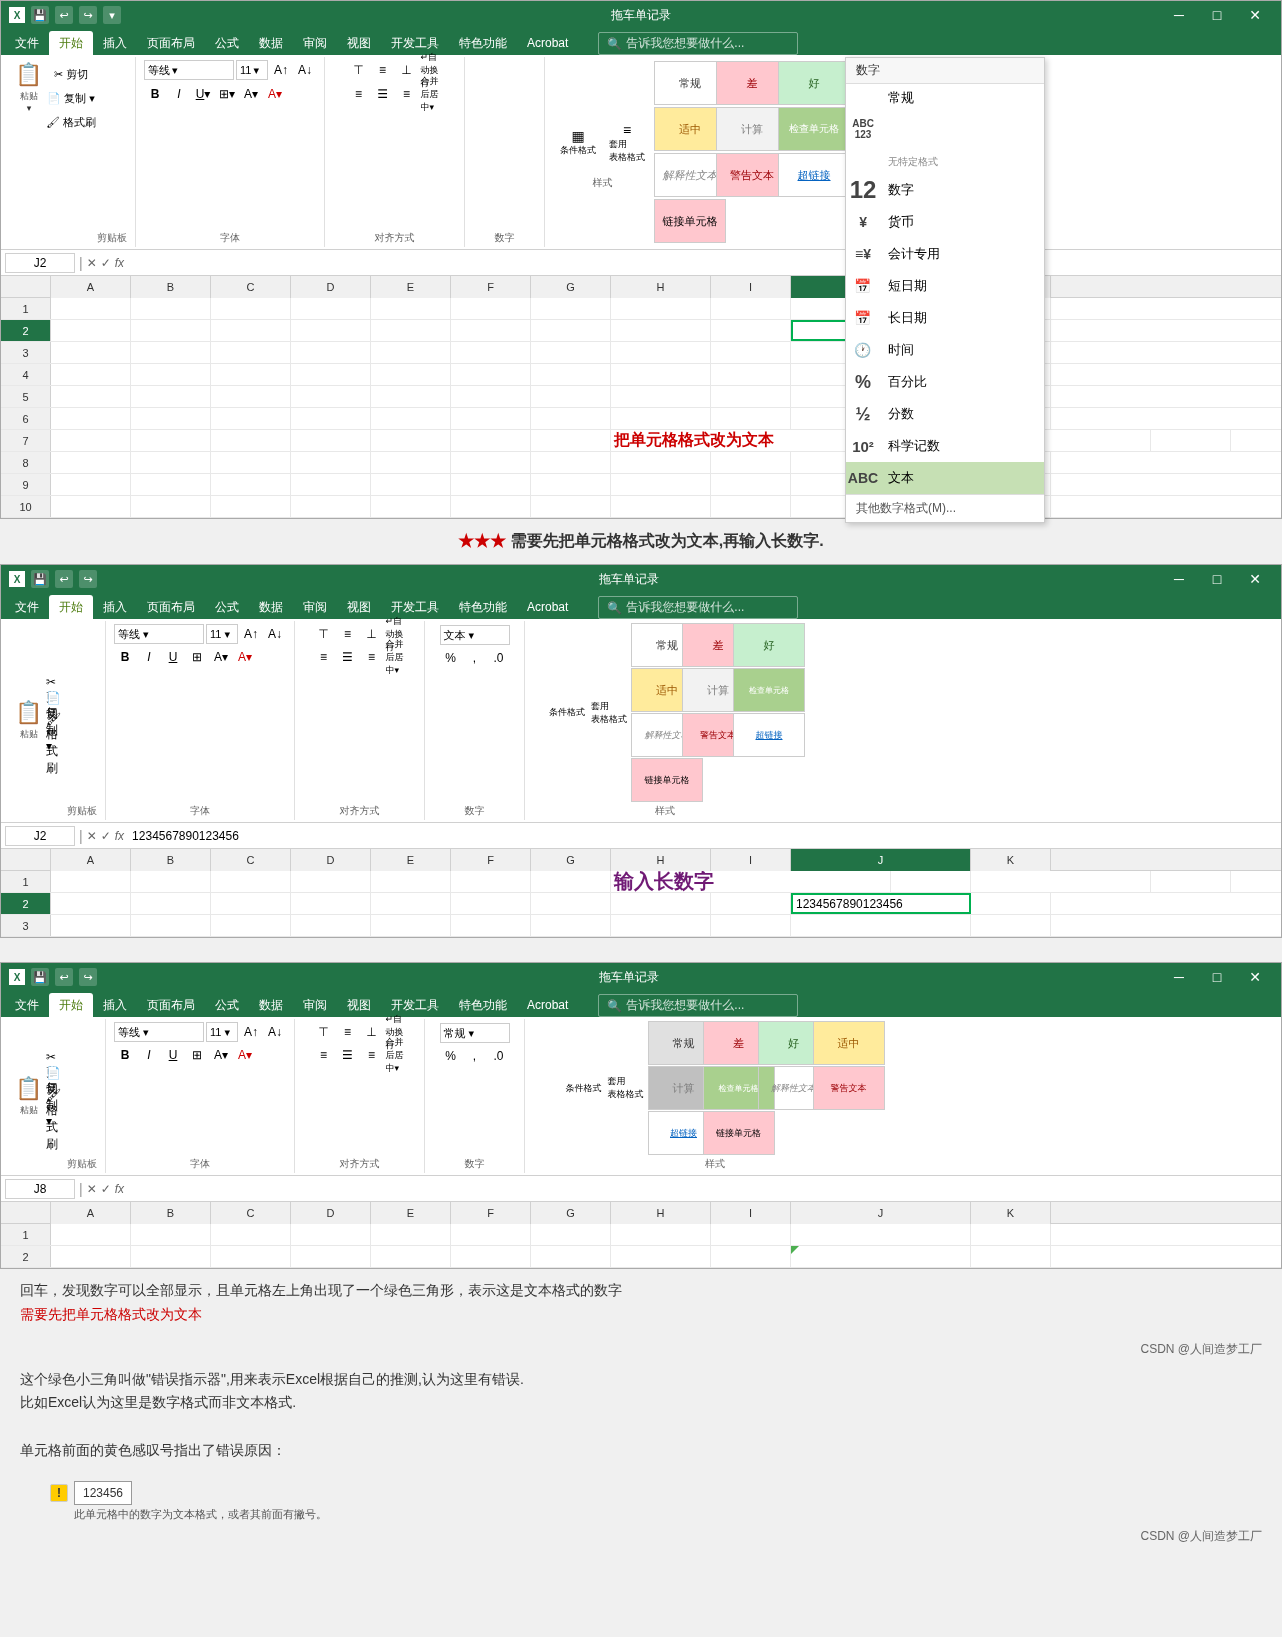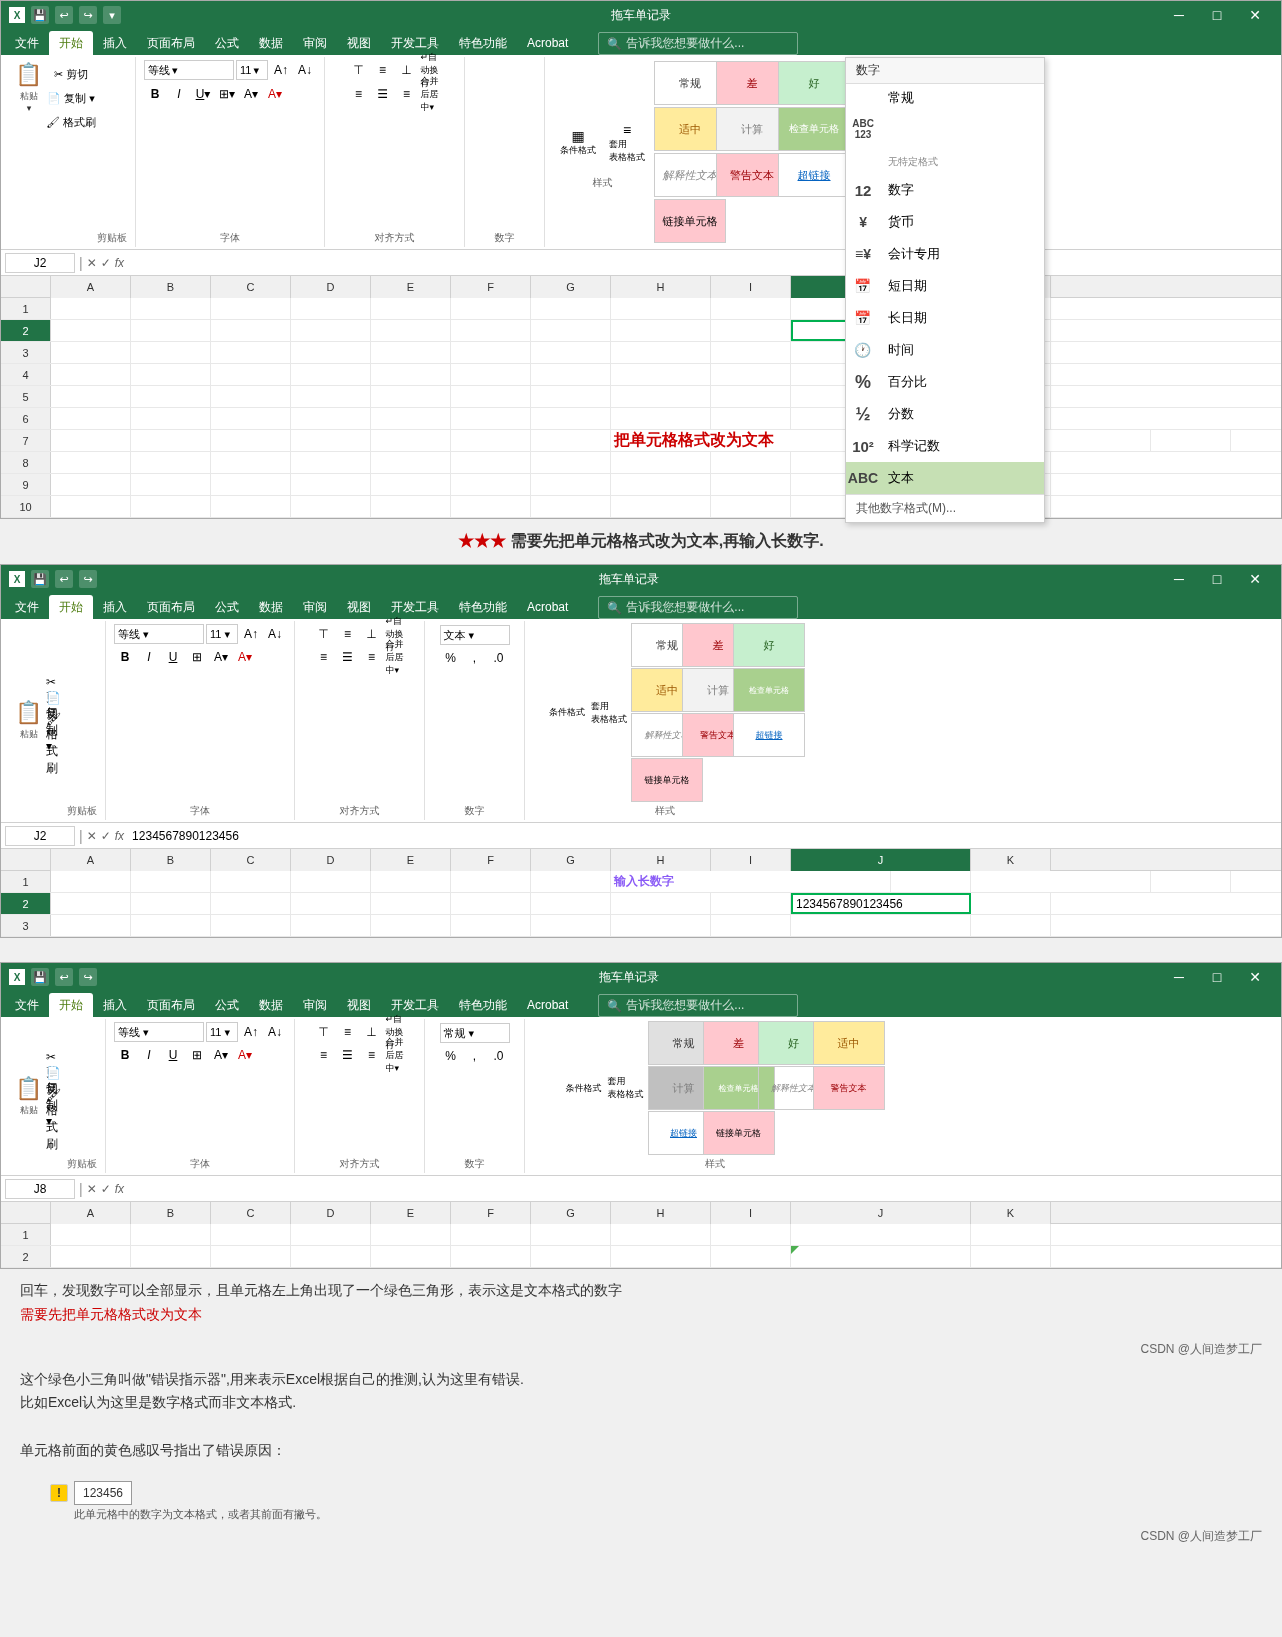--- a/index.html
+++ b/index.html
@@ -503,21 +503,21 @@
       <div class="format-dropdown">
         <div class="dropdown-header">数字</div>
         <div class="dropdown-item">
           <div class="dropdown-item-icon" style="font-size:10px; text-align:center; line-height:1.1;">ABC<br>123</div>
           <div>
             <div style="font-size:13px;">常规</div>
             <div style="font-size:10px; color:#888;margin-top:48px;">无特定格式</div>
           </div>
         </div>
         <div class="dropdown-item">
-          <div class="dropdown-item-icon" style="font-size:15px;">12</div>
+          <div class="dropdown-item-icon" style="font-size:24px;">12</div>
           <div>数字</div>
         </div>
         <div class="dropdown-item">
           <div class="dropdown-item-icon">¥</div>
           <div>货币</div>
         </div>
         <div class="dropdown-item">
           <div class="dropdown-item-icon">≡¥</div>
           <div>会计专用</div>
         </div>
@@ -934,21 +934,21 @@
     </div>
     <div class="grid-row">
       <div class="row-header">1</div>
       <div class="grid-cell col-a"></div>
         <div class="grid-cell col-b"></div>
         <div class="grid-cell col-c"></div>
         <div class="grid-cell col-d"></div>
         <div class="grid-cell col-e"></div>
         <div class="grid-cell col-f"></div>
         <div class="grid-cell col-g"></div>
-      <div class="grid-cell col-h" style="width:280px; color:#8b5cf6; font-size:12px; font-weight:bold;">输入长数字</div>
+      <div class="grid-cell col-h" style="width:280px; color:#701a75; font-size:20px; font-weight:bold;">输入长数字</div>
       <div class="grid-cell col-i"></div>
       <div class="grid-cell col-j"></div>
       <div class="grid-cell col-k"></div>
     </div>
     <div class="grid-row">
       <div class="row-header selected">2</div>
       <div class="grid-cell col-a"></div>
         <div class="grid-cell col-b"></div>
         <div class="grid-cell col-c"></div>
         <div class="grid-cell col-d"></div>

